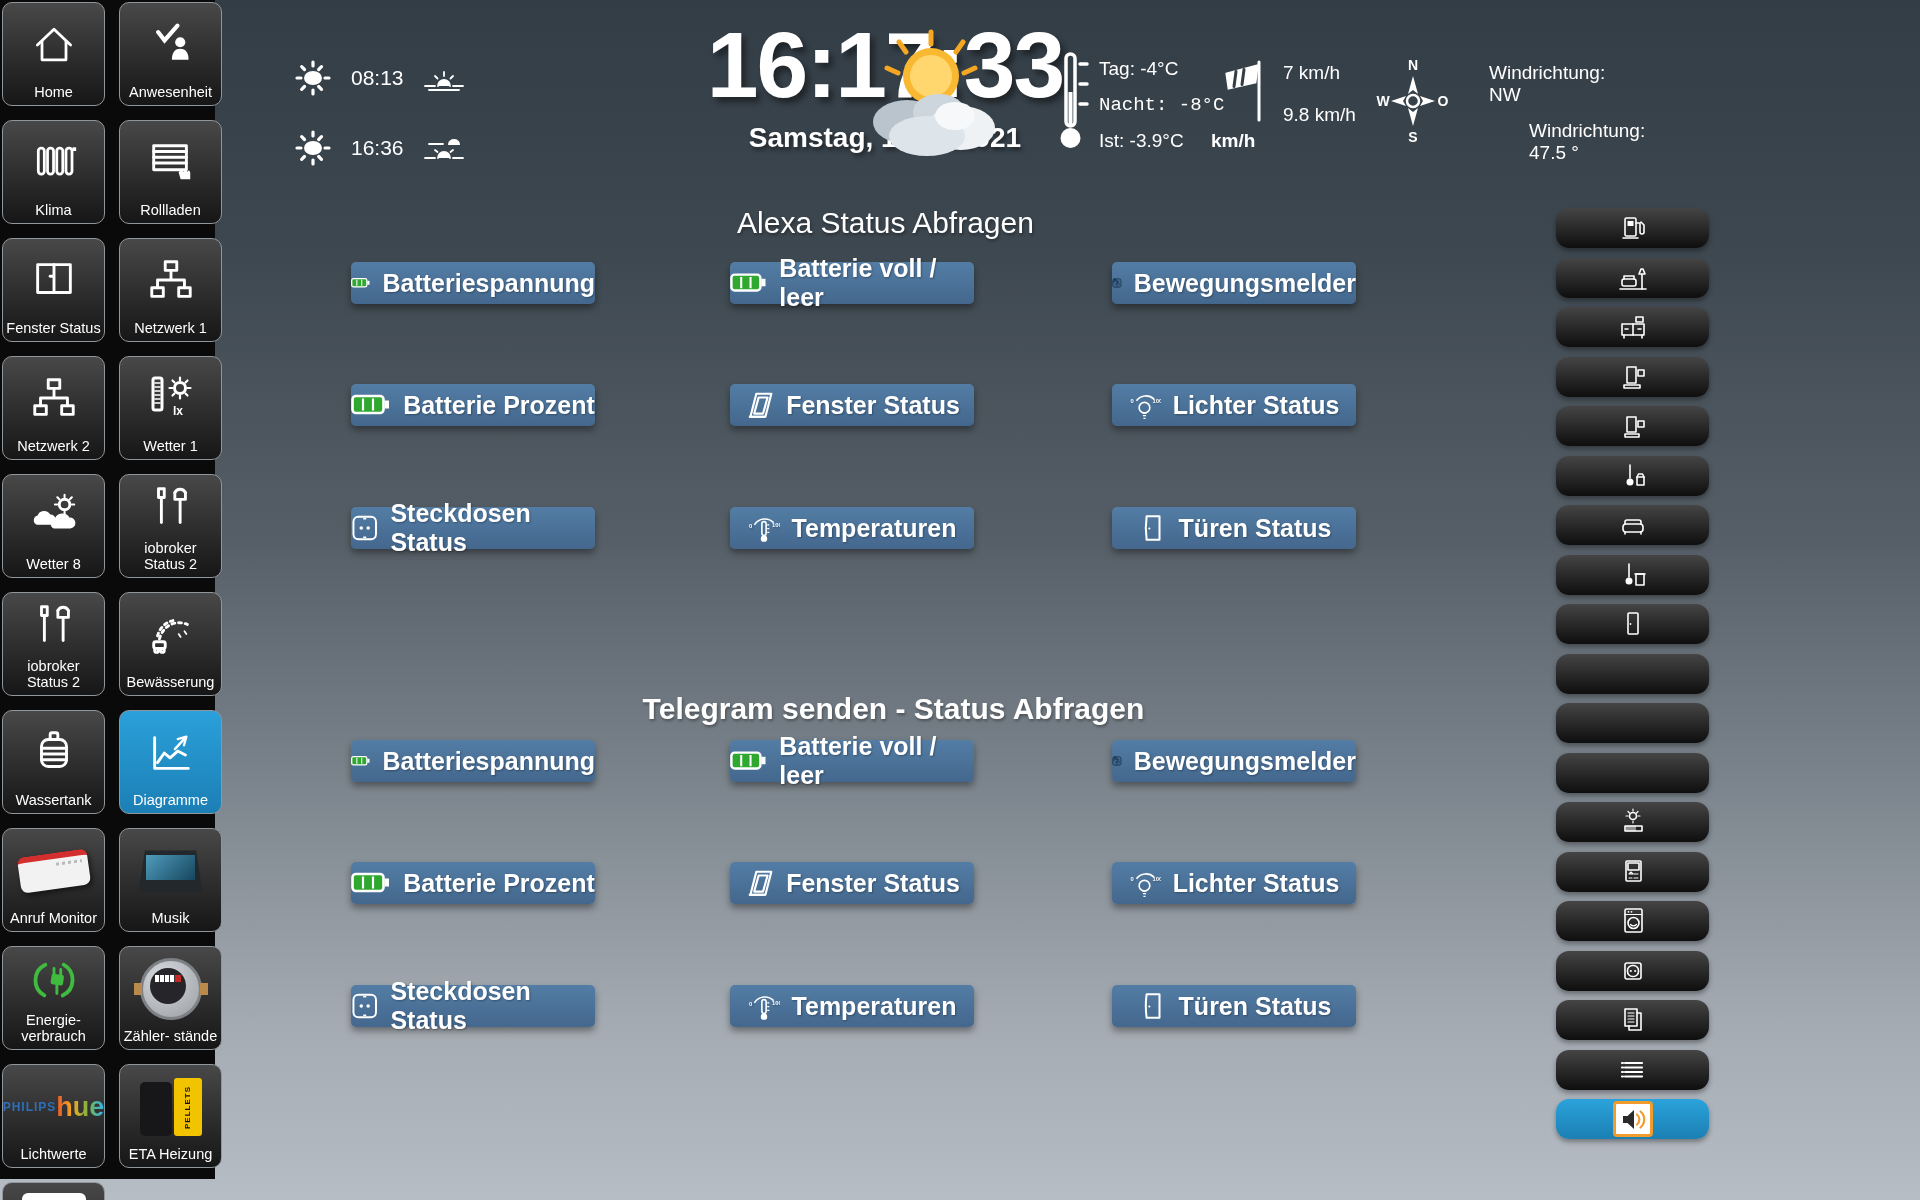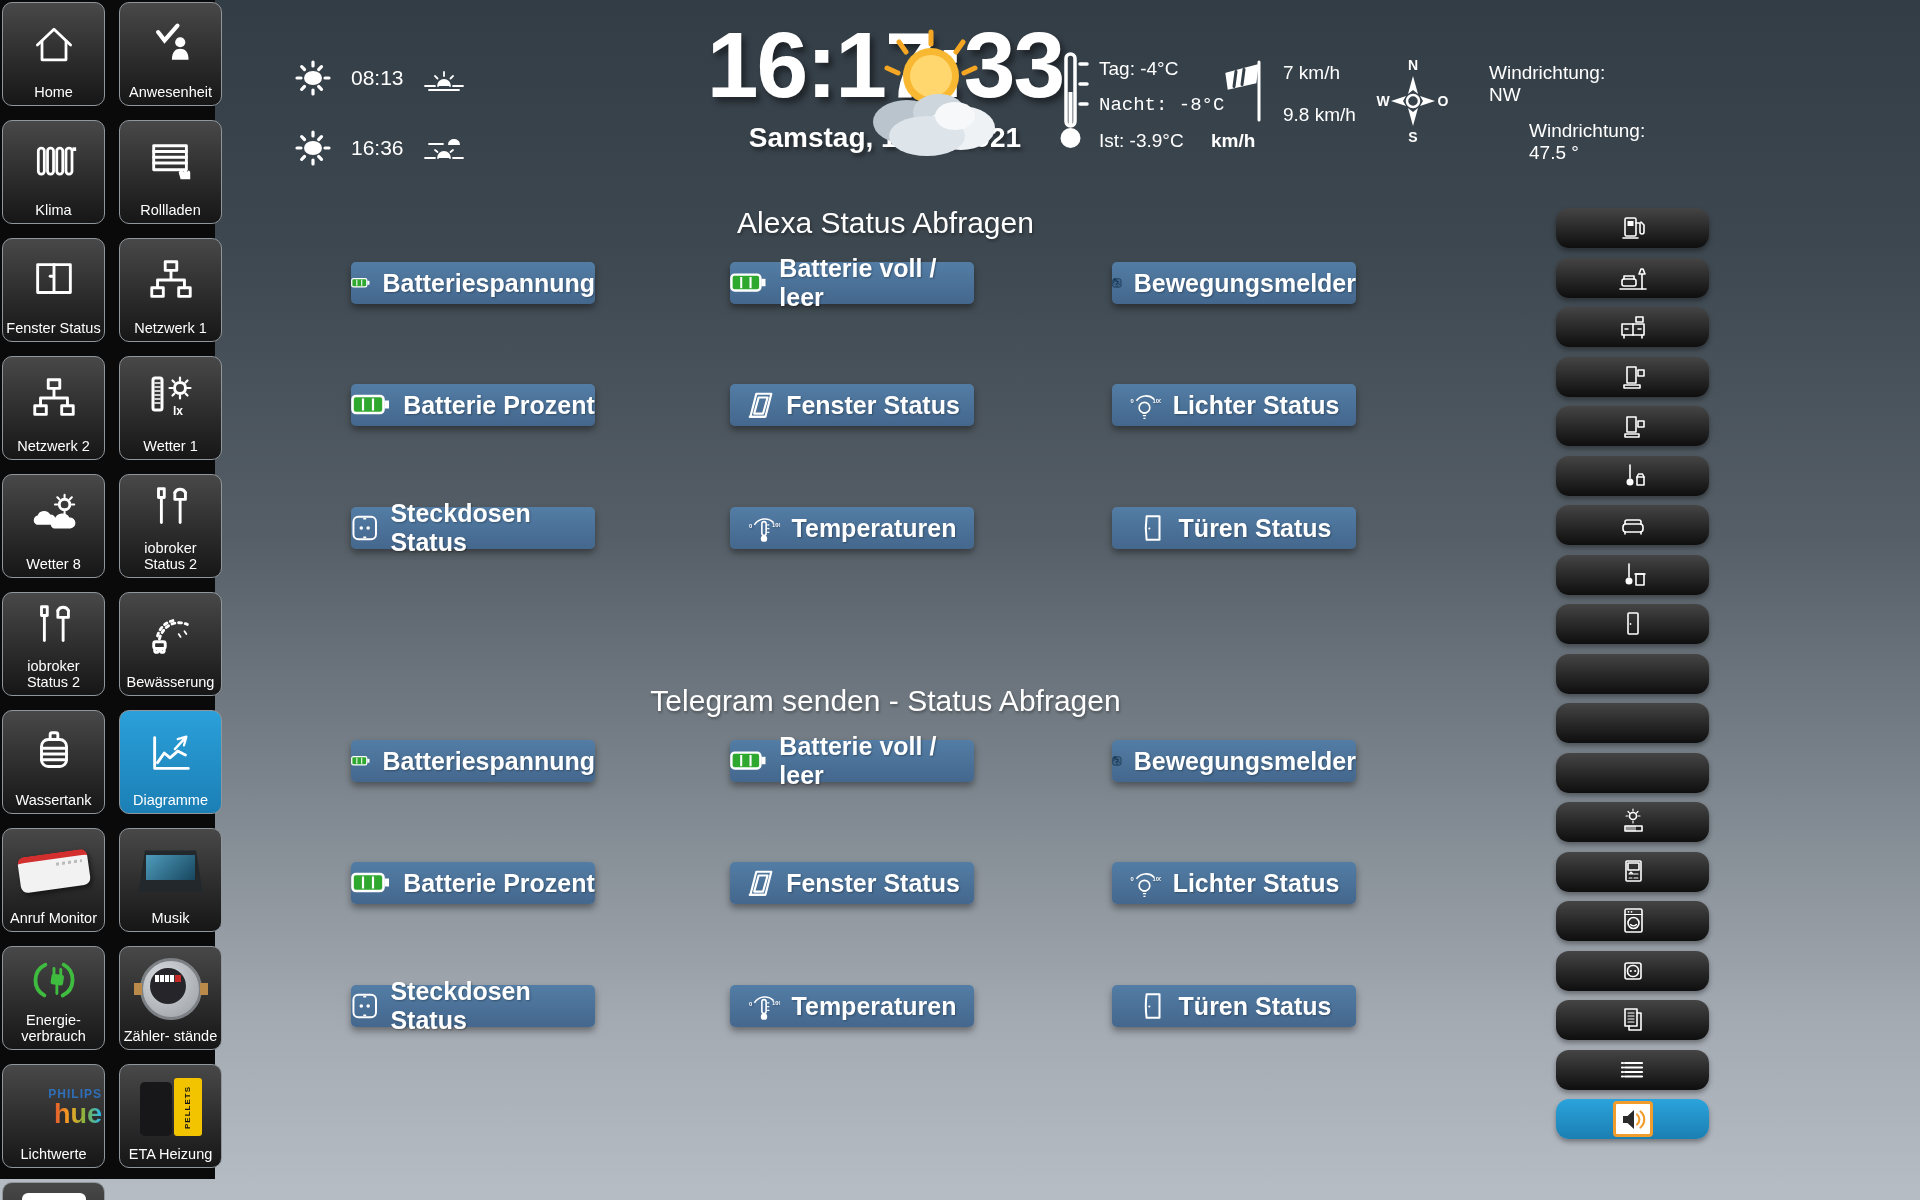--- a/index.html
+++ b/index.html
@@ -333,21 +333,21 @@
           <div class="face"></div>
             <div class="band">
               <b></b>
             </div>
         </div>
       </div>
       <div class="tl">Zähler- stände</div>
     </div>
 
     <div class="tile">
-      <div class="ti" style="flex-direction:column;display:flex;align-items:flex-end;">
+      <div class="ti" style="flex-direction:row;display:flex;">
         <span class="hue-brand">PHILIPS</span>
         <span class="hue-word">hue</span>
       </div>
       <div class="tl">Lichtwerte</div>
     </div>
 
     <div class="tile">
       <div class="ti">
         <div class="eta">
             <div class="l"></div>
@@ -524,21 +524,21 @@
     </div>
     <div class="btn c3 r3">
       <svg width="30" height="30" viewBox="0 0 28 28">
           <use href="#i-door"></use>
         </svg>
       <span>Türen Status</span>
     </div>
   </section>
 
   <section class="section s2">
-    <h2 class="sec-title" style="font-weight:normal;margin:0;">Telegram senden - Status Abfragen</h2>
+    <h2 class="sec-title" style="font-weight:bold;margin:8px;">Telegram senden - Status Abfragen</h2>
 
     <div class="btn c1 r1">
       <svg width="40" height="28" viewBox="0 0 40 28">
           <use href="#i-battery"></use>
         </svg>
       <span>Batteriespannung</span>
     </div>
     <div class="btn c2 r1">
       <svg width="40" height="28" viewBox="0 0 40 28">
           <use href="#i-battery"></use>

